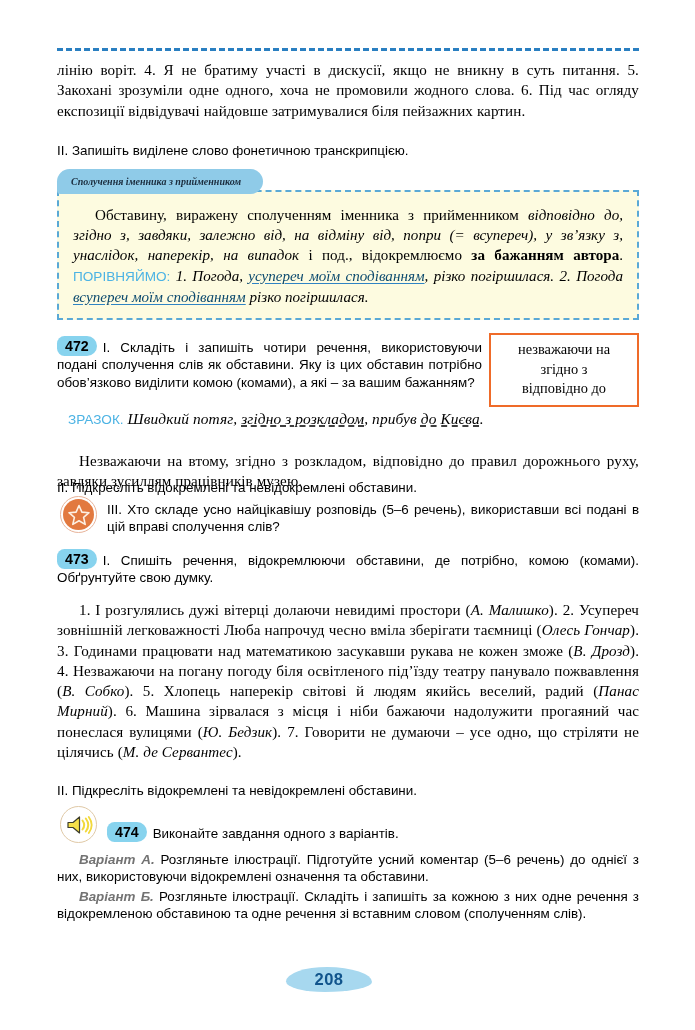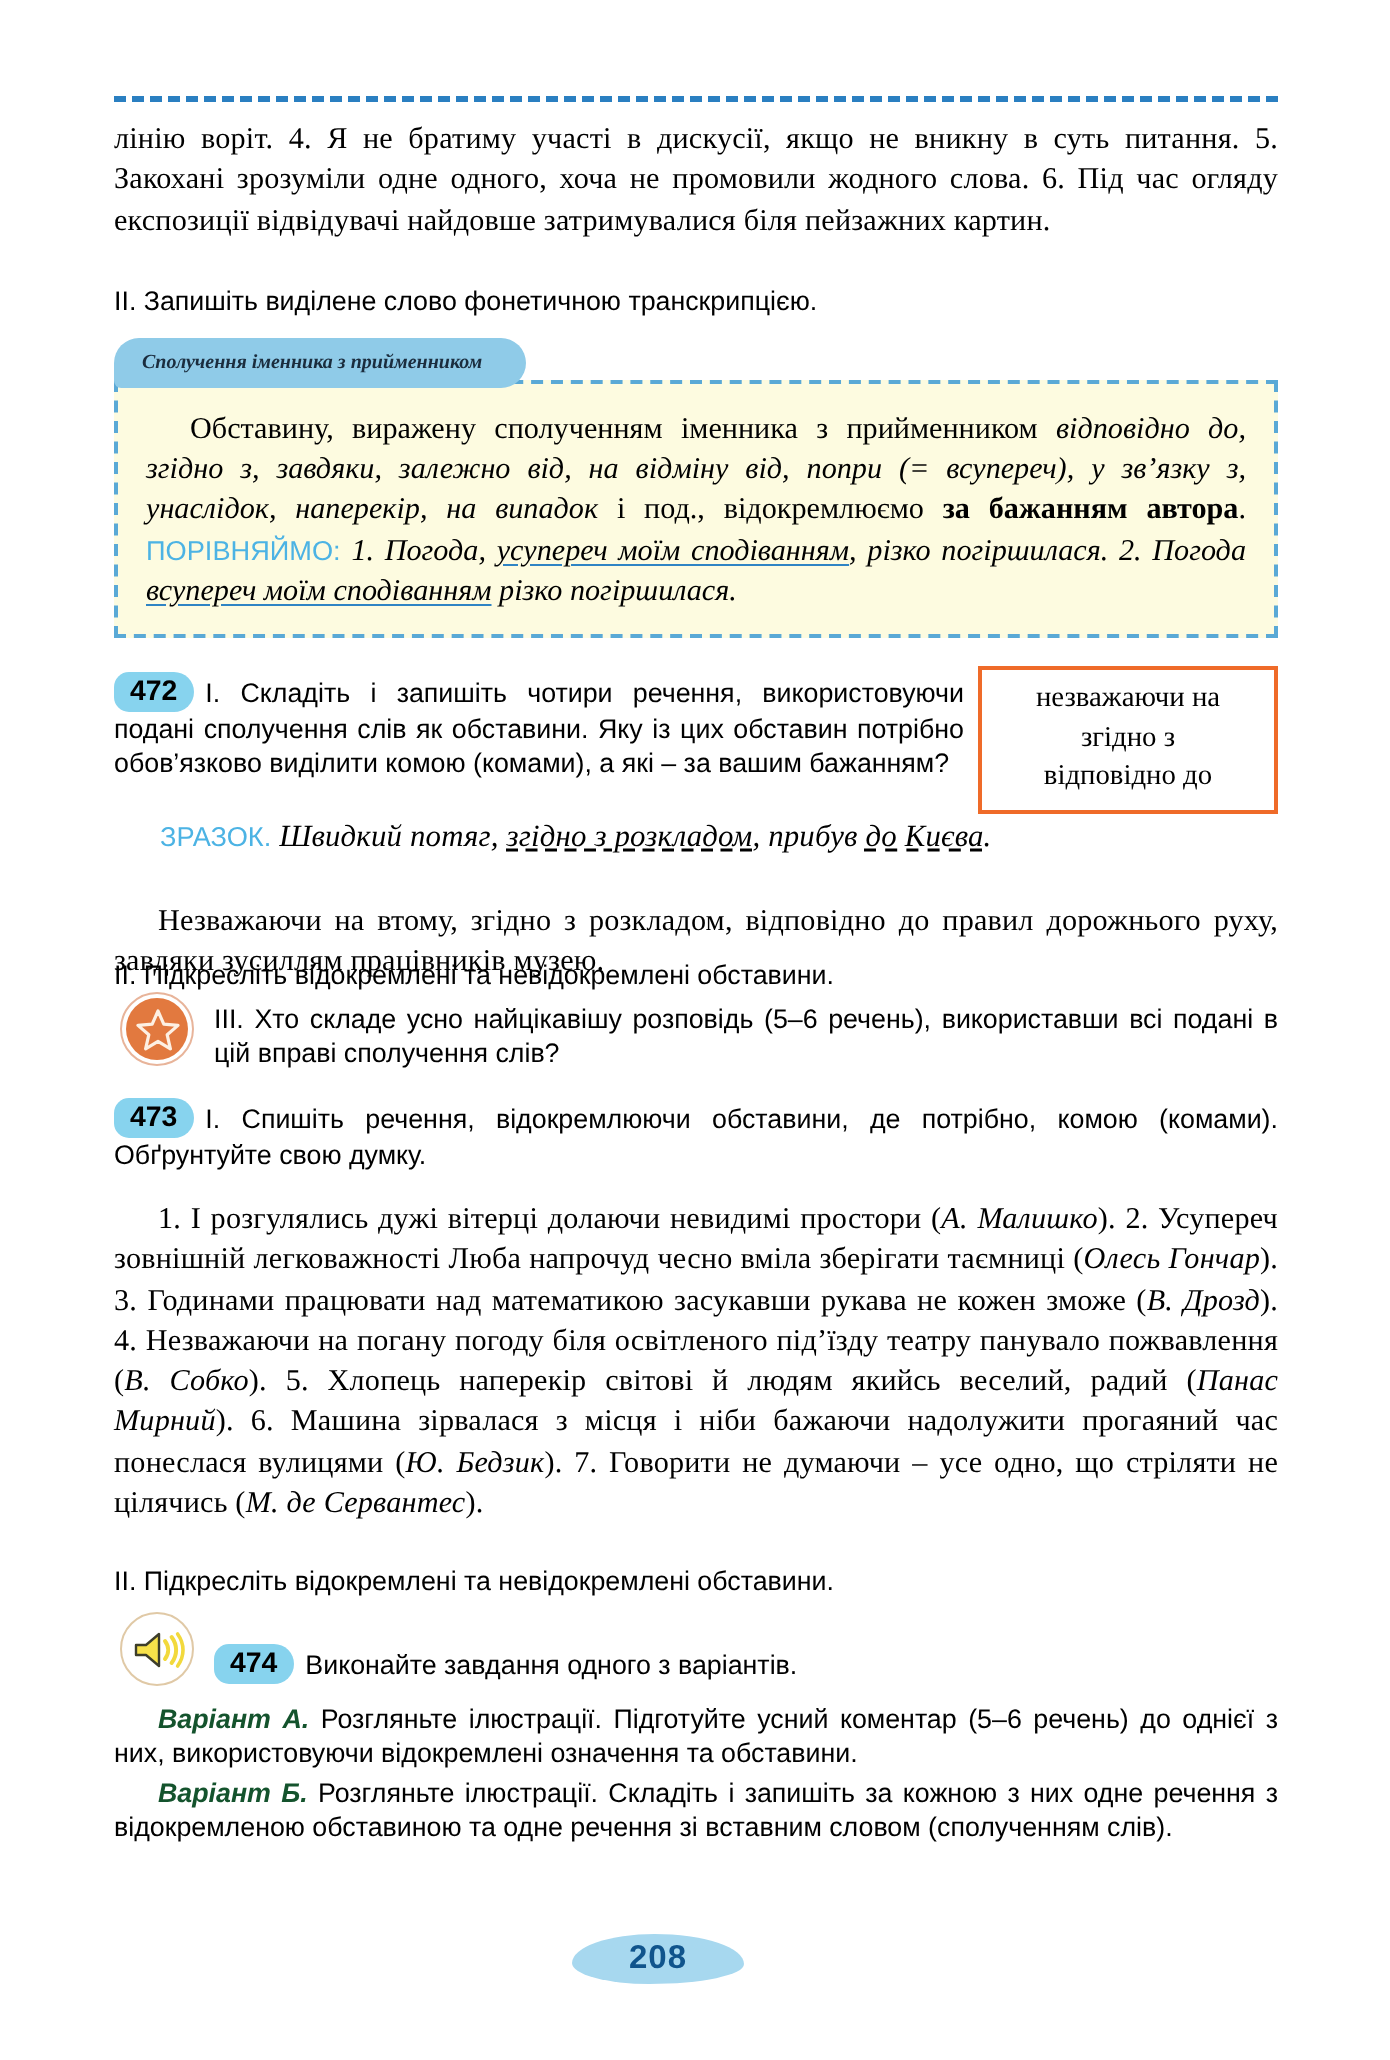--- a/index.html
+++ b/index.html
@@ -101,21 +101,21 @@
   .it { font-style: italic; }
   .bd { font-weight: bold; }
   .cmp-label {
     font-family: "Liberation Sans", "DejaVu Sans", sans-serif;
     font-size: 13.6px;
     color: #4cb3e4;
     font-style: normal;
     font-weight: normal;
   }
   .blue-ul {
-    color: #000000;
+    color: #0c4a6e;
     text-decoration: underline;
     text-decoration-color: #2f84c4;
     text-underline-offset: 2px;
   }
 
   
   .ex-badge {
     display: inline-block;
     background: #87d3ee;
     color: #000000;
@@ -186,21 +186,21 @@
     display: flex;
     align-items: center;
     justify-content: center;
   }
 
   
   .variant-label {
     font-family: "Liberation Sans", "DejaVu Sans", sans-serif;
     font-style: italic;
     font-weight: bold;
-    color: #14532d;
+    color: #737373;
   }
 
   
   .sample-label {
     font-family: "Liberation Sans", "DejaVu Sans", sans-serif;
     font-size: 13.6px;
     color: #4cb3e4;
   }
   .dotdash-ul {
     text-decoration: underline;
@@ -268,21 +268,21 @@
   <div class="blk sans-block" style="left:57px; top:336px; width:425px;">
     <span class="ex-badge">472</span><span>І. Складіть і запишіть чотири речення, використовуючи подані сполучення слів як обставини. Яку із цих обставин потрібно обов’язково виділити комою (комами), а які – за вашим бажанням?</span>
   </div>
 
   <div class="orange-box">
     <div>незважаючи на</div>
     <div>згідно з</div>
     <div>відповідно до</div>
   </div>
 
-  <div class="blk" style="left:58px; top:409px; width:582px; text-indent:22px;">
+  <div class="blk" style="left:46px; top:409px; width:582px; text-indent:22px;">
     <span class="sample-label">ЗРАЗОК.</span><span class="serif-block it" style="font-size:15.4px;"> <span>Швидкий потяг, </span><span class="dotdash-ul">згідно з розкладом</span><span>, прибув </span><span class="dotdash-ul">до Києва</span><span>.</span></span>
   </div>
 
   <div class="blk serif-block indent" style="left:57px; top:437px; width:582px;margin-top:14px;">
     <span>Незважаючи на втому, згідно з розкладом, відповідно до правил дорожнього руху, завдяки зусиллям працівників музею.</span>
   </div>
 
   <div class="blk sans-block" style="left:57px; top:479px; width:582px;">
     <span>ІІ. Підкресліть відокремлені та невідокремлені обставини.</span>
   </div>

